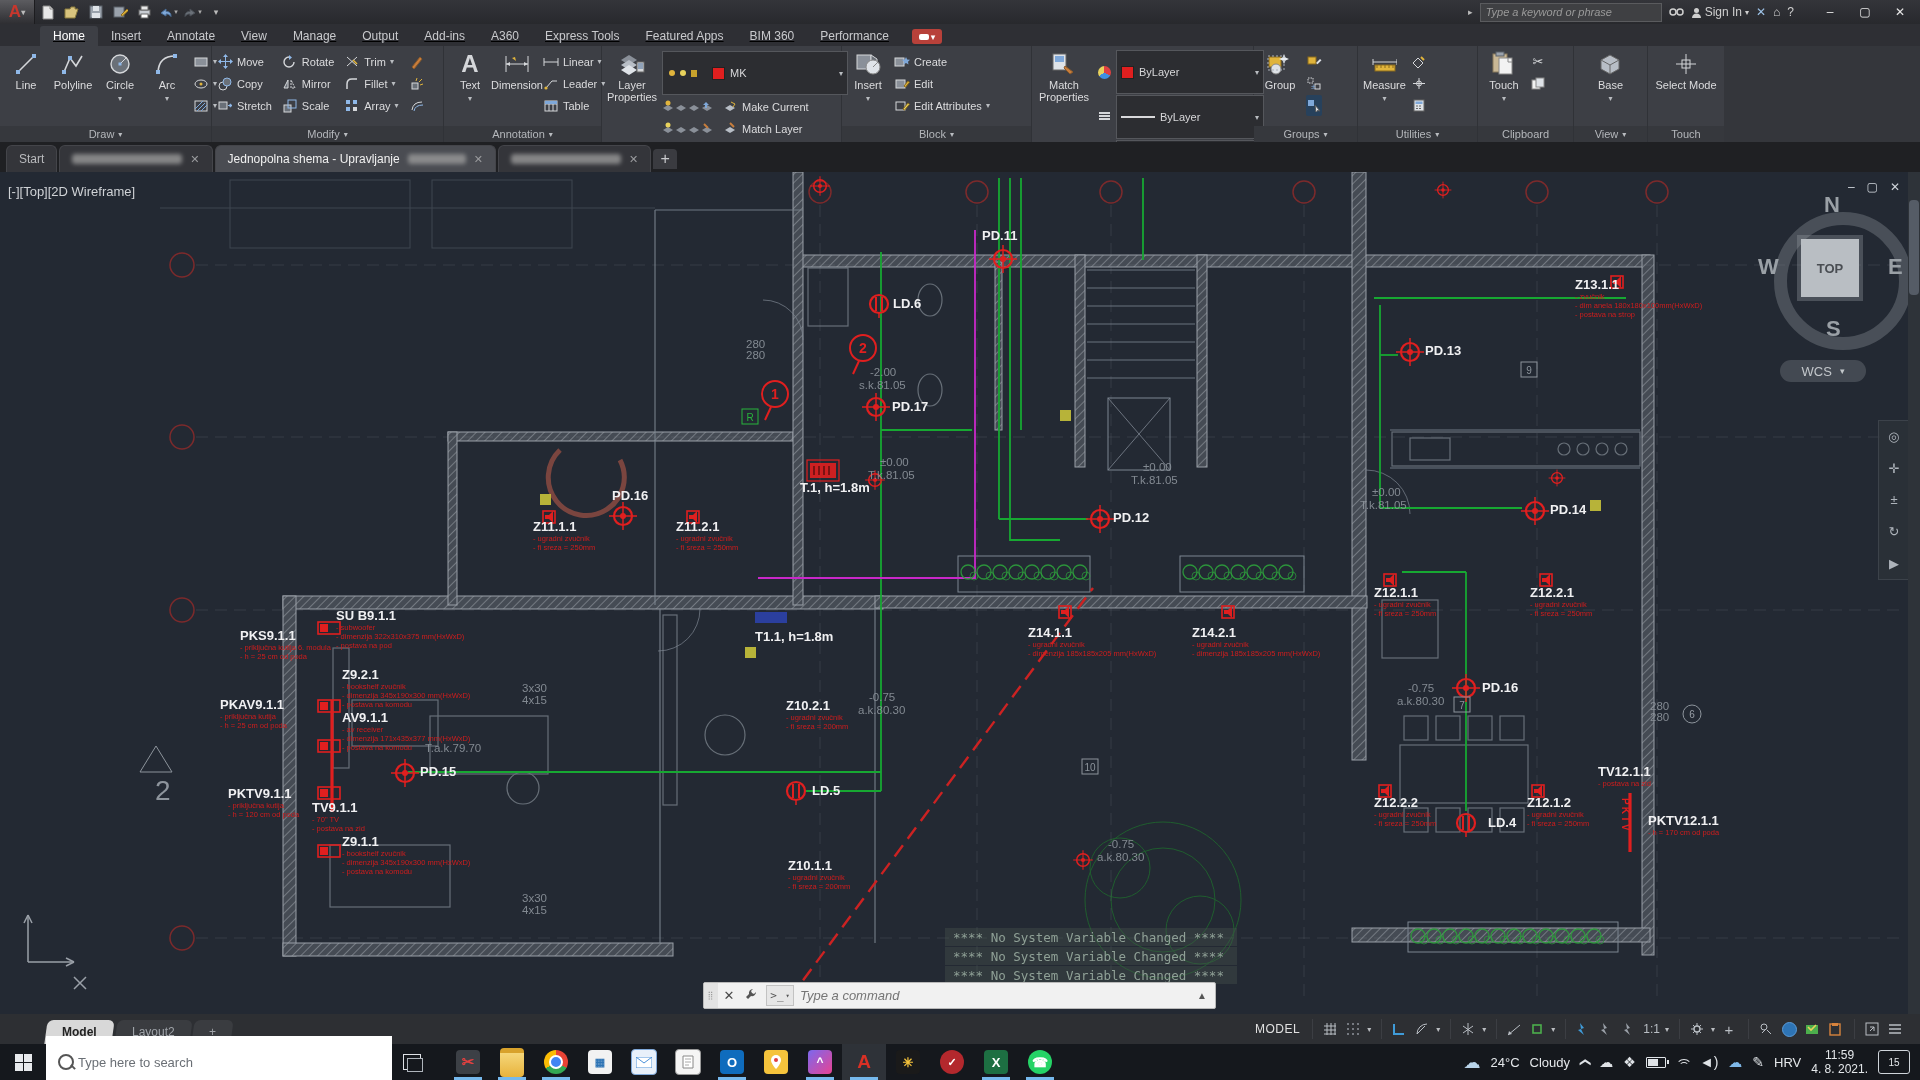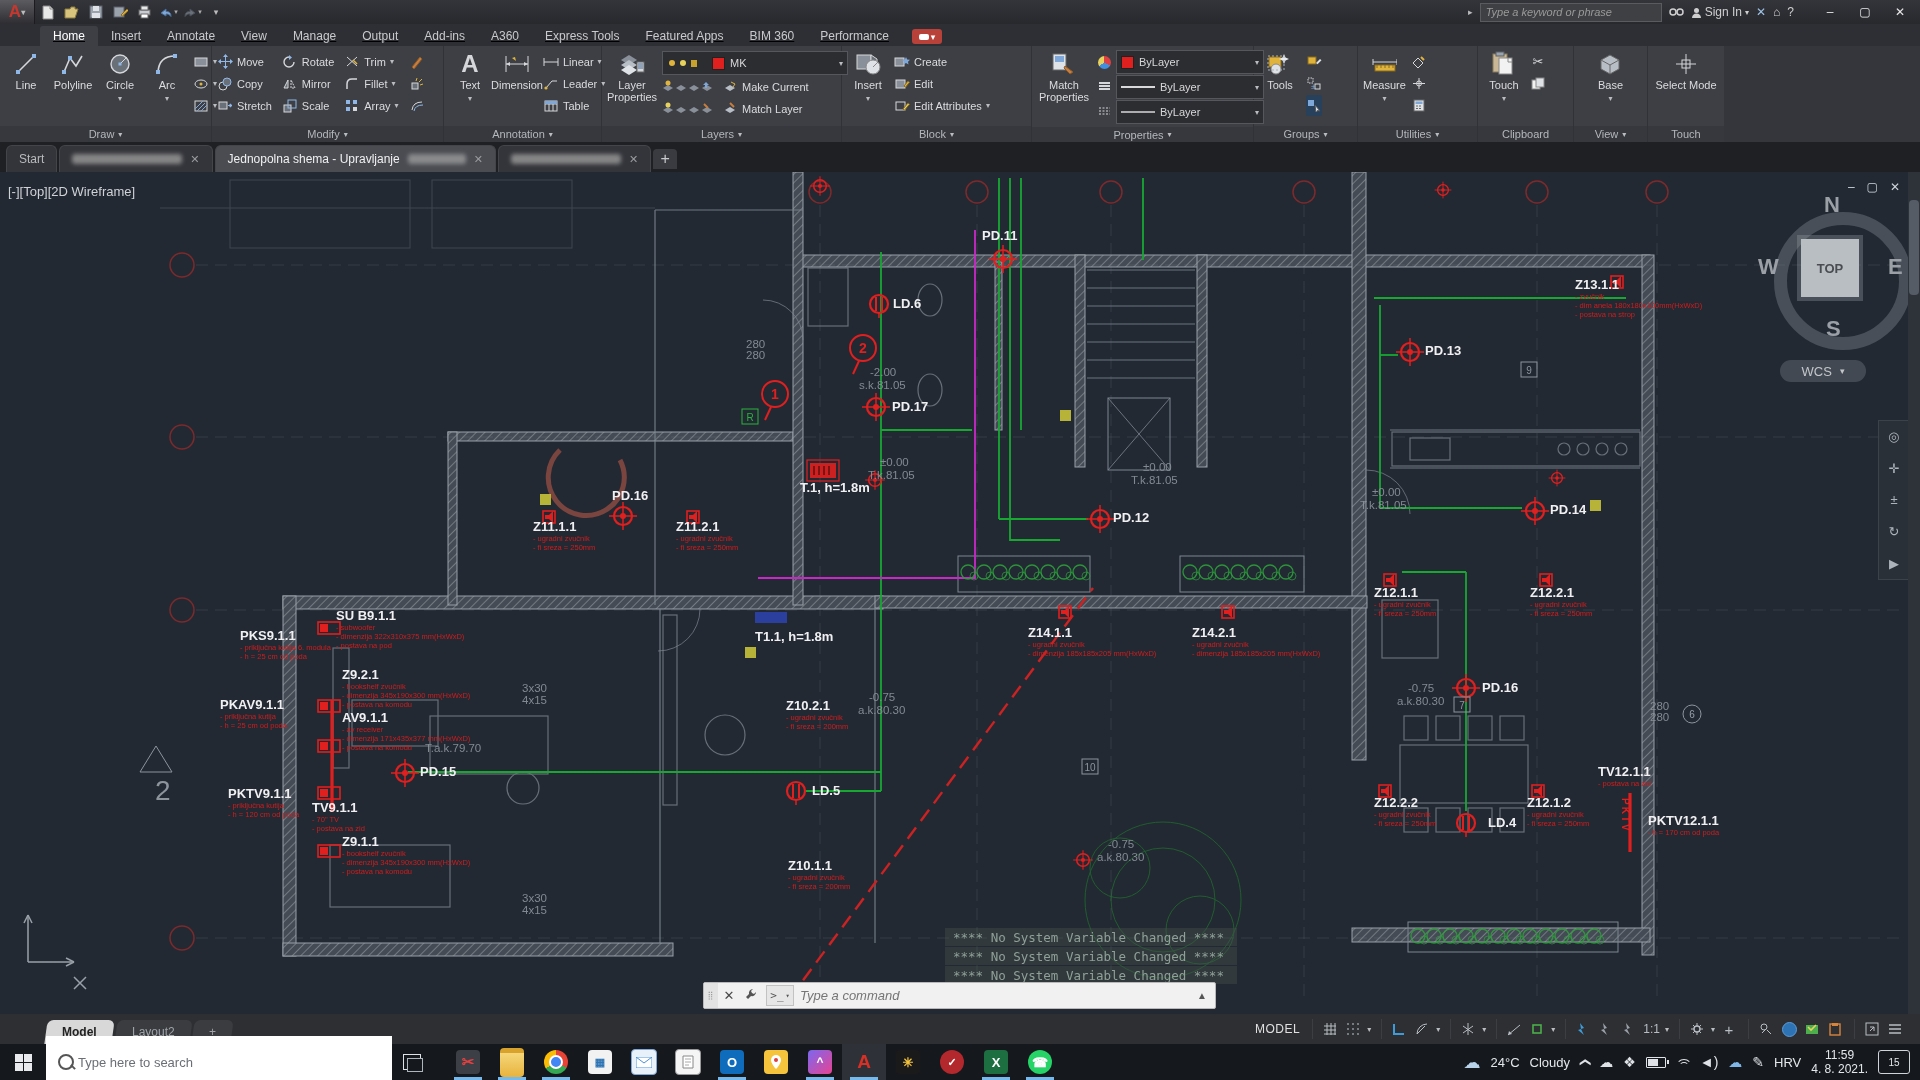--- a/index.html
+++ b/index.html
@@ -33,21 +33,21 @@
   .panel{height:96px;border-right:1px solid #303237;display:flex;flex-direction:column;box-sizing:border-box;}
   .pbody{flex:1;display:flex;align-items:flex-start;padding:3px 5px;gap:5px;}
   .pfoot{height:16px;background:#36383d;color:#b4b7bb;font-size:11px;display:flex;align-items:center;justify-content:center;gap:4px;}
   .bigbtn{display:flex;flex-direction:column;align-items:center;gap:2px;font-size:11px;color:#dcdcde;min-width:42px;text-align:center;line-height:12px;padding-top:2px;}
   .smallcol{display:flex;flex-direction:column;gap:1px;padding-top:2px;}
   .srow{display:flex;align-items:center;gap:4px;font-size:11px;color:#dcdcde;height:21px;white-space:nowrap;}
   .caret{font-size:8px;color:#b9bcc0;}
   .i24{width:26px;height:26px;display:flex;align-items:center;justify-content:center;}
   .i14{width:16px;height:16px;display:flex;align-items:center;justify-content:center;}
   .ddfield{background:#2c2d31;border:1px solid #55575c;height:18px;display:flex;align-items:center;gap:5px;
-           font-size:11px;color:#d8d8da;padding:2px 4px;}
+           font-size:11px;color:#d8d8da;padding:12px 4px;}
   .swatch{width:11px;height:11px;background:#e01f1f;border:1px solid #222;}
   
   #fileTabsBar{left:0;top:142px;width:1920px;height:30px;background:#1f2023;display:flex;align-items:flex-end;}
   .ftab{height:26px;display:flex;align-items:center;gap:8px;padding:0 12px;background:#34353a;color:#b9babd;
         font-size:12px;border-radius:6px 6px 0 0;margin-right:2px;border:1px solid #44454a;border-bottom:none;}
   .ftab.active{background:#4a4c52;color:#f0f0f0;}
   .ftab .x{color:#9a9b9e;font-size:11px;}
   .plusbtn{width:24px;height:20px;background:#3a3b40;border-radius:4px 4px 0 0;color:#c9cacd;display:flex;align-items:center;justify-content:center;margin-bottom:3px;}
   
   #drawwrap{left:0;top:172px;width:1920px;height:842px;background:#232933;}
@@ -665,21 +665,21 @@
       <div class="pbody">
         <div class="bigbtn">
           <span class="i24">
               <svg width="28" height="26">
                 <rect x="2" y="6" width="12" height="10" fill="#e0b43c" stroke="#8a6a1c"></rect>
                 <circle cx="9" cy="18" r="5" fill="#dfe3e8" stroke="#888"></circle>
                 <path d="M17 3l1.5 3.5L22 8l-3.5 1.5L17 13l-1.5-3.5L12 8l3.5-1.5z" fill="#e8ecf0"></path>
                 <rect x="1" y="5" width="16" height="14" fill="none" stroke="#aab0b8" stroke-dasharray="2 2"></rect>
               </svg>
             </span>
-          <span>Tools</span>
+          <span>Group</span>
           </div>
         <div class="smallcol">
           <span class="srow">
               <span class="i14">
                 <svg width="15" height="13">
                   <rect x="1" y="2" width="8" height="7" fill="#e0b43c" stroke="#8a6a1c"></rect>
                   <path d="M9 8l4-4 1.5 1.2-4 4z" fill="#dfe3e8"></path>
                 </svg>
               </span>
             </span>

